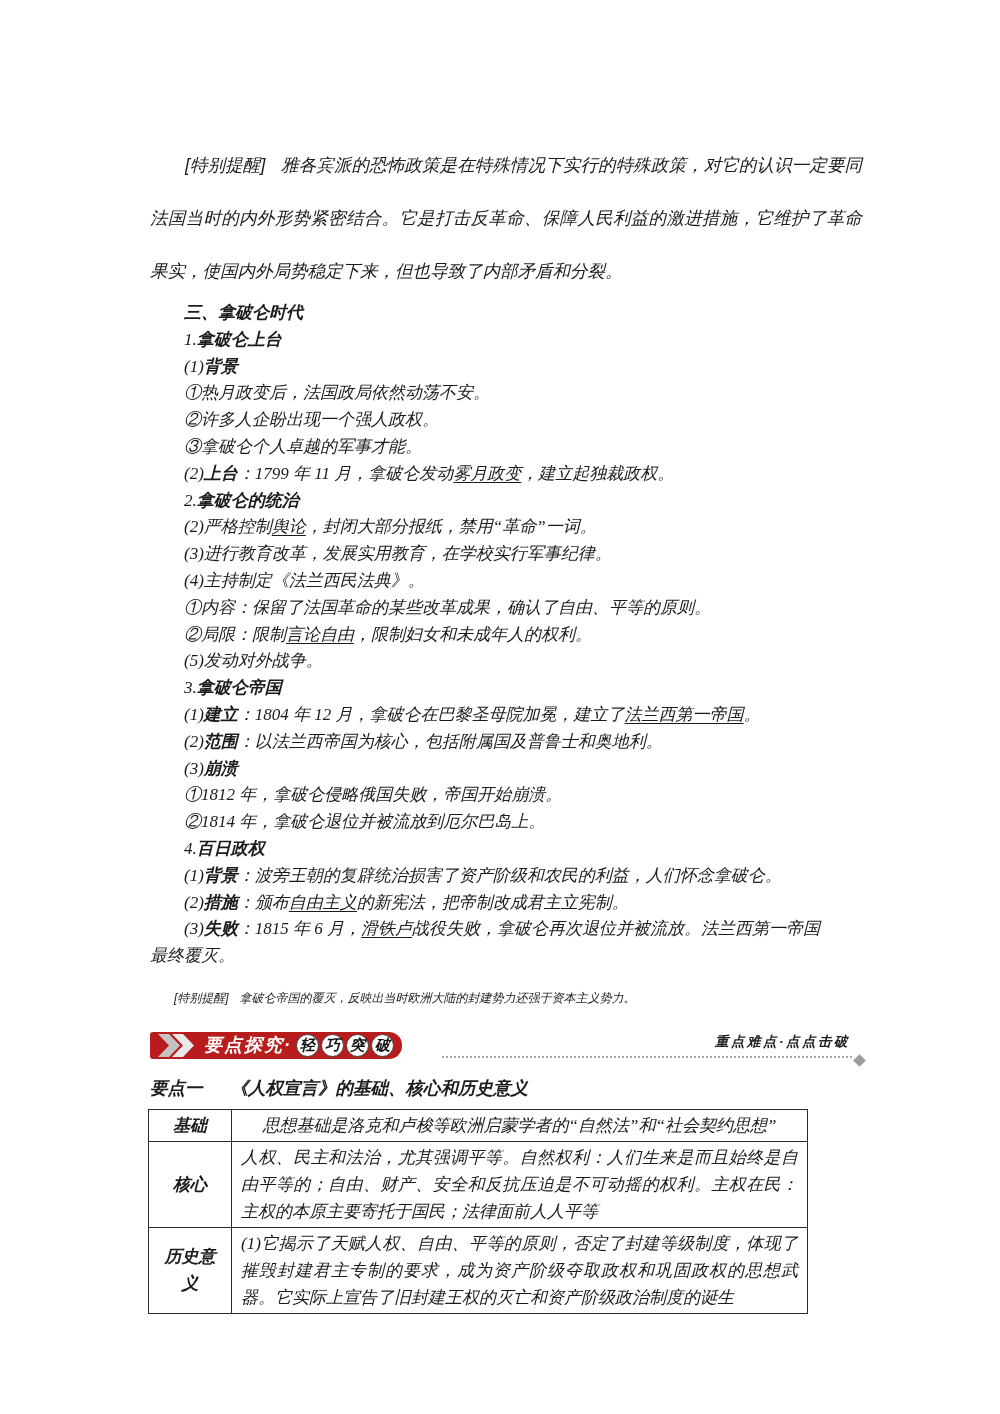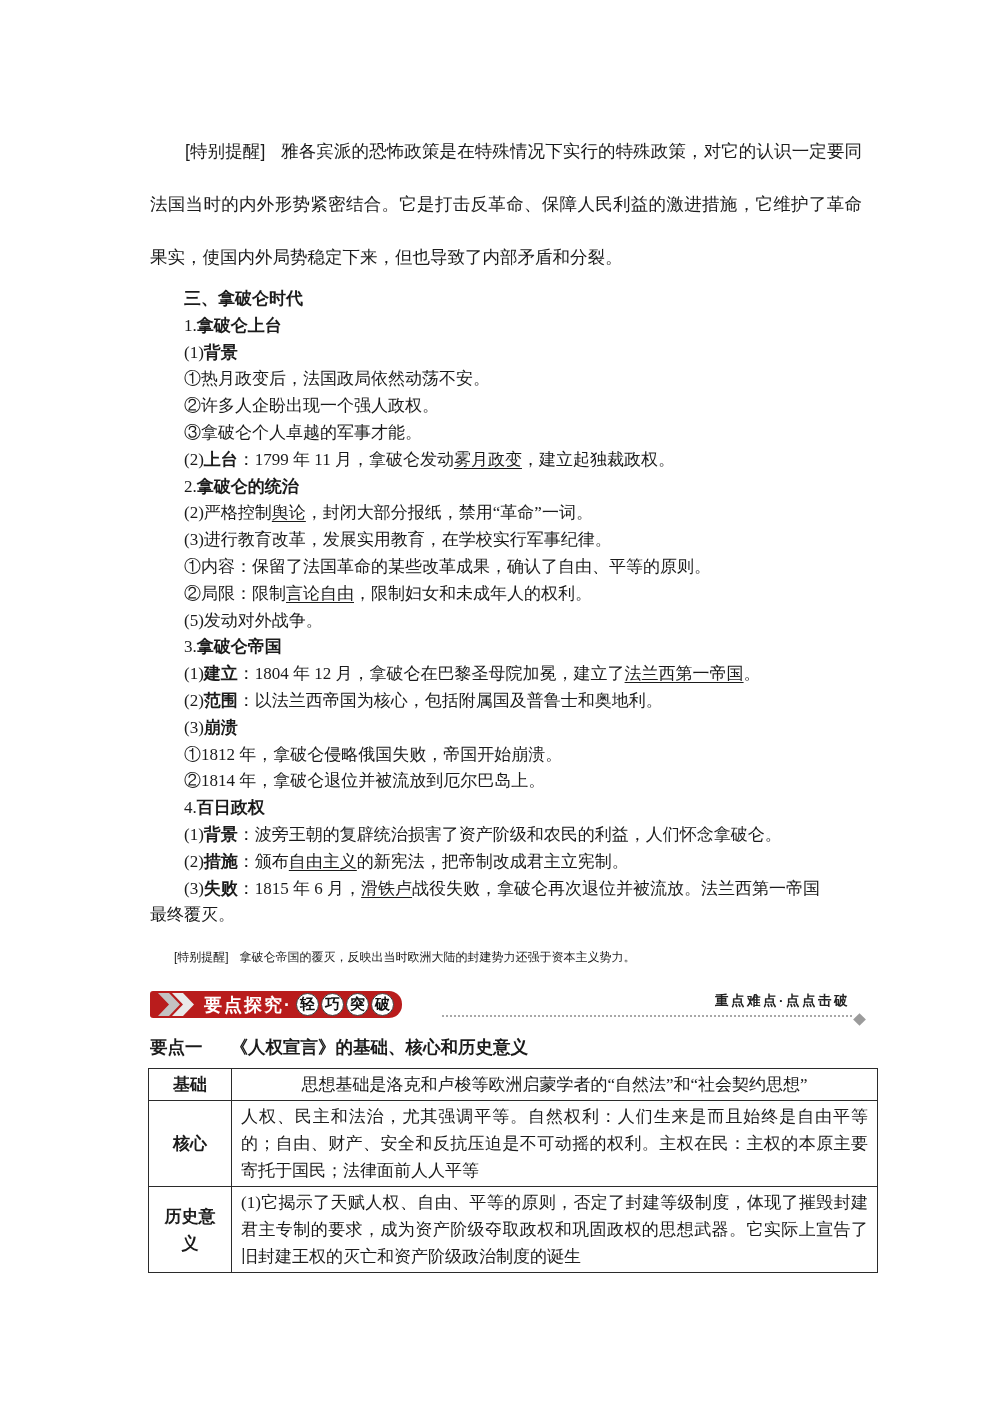--- a/index.html
+++ b/index.html
@@ -1,20 +1,20 @@
 <!DOCTYPE html>
 <html lang="zh"><head>
 <meta charset="utf-8">
 <style>
   html,body{margin:0;padding:0;}
   body{
     width:1000px;height:1414px;background:#ffffff;color:#1b1b1b;
     font-family:"Liberation Serif",serif;position:relative;overflow:hidden;
   }
-  .page{position:absolute;left:150px;top:125px;width:712px;}
+  .page{position:absolute;left:150px;top:139px;width:712px;font-style:italic;}
 
   
   .reminder{font-family:"Liberation Sans",sans-serif;}
   .reminder-1{font-size:17.5px;line-height:53px;text-align:justify;text-indent:2em;margin:0;}
   .reminder .rlabel{margin-right:0.9em;}
   .reminder-2{font-size:12px;line-height:27px;text-indent:2em;margin:15px 0 0 0;white-space:nowrap;}
 
   
   .outline{margin-top:2px;}
   .outline p{margin:0;font-size:17px;line-height:26.8px;}
@@ -49,21 +49,21 @@
   }
   .diamond{position:absolute;right:-2px;bottom:-3px;width:9px;height:9px;background:#9b9b9b;transform:rotate(45deg);}
 
   
   .section-heading{
     margin-top:14px;font-family:"Liberation Sans",sans-serif;font-weight:bold;font-size:17.5px;
   }
   .section-heading .slabel{margin-right:1.6em;text-align:right;}
 
   
-  table.kv{border-collapse:collapse;width:730px;margin:9px 0 0 -2px;table-layout:fixed;}
+  table.kv{border-collapse:collapse;width:660px;margin:9px 0 0 -2px;table-layout:fixed;}
   table.kv td{border:1.6px solid #2b2b2b;font-size:17px;line-height:27px;padding:2px 9px;vertical-align:middle;}
   td.hdr{
     width:64px;text-align:center;font-family:"Liberation Sans",sans-serif;font-weight:bold;
     padding:2px 4px;
   }
   td.val{text-align:justify;}
   tr.r1 td.val{text-align:center;}
 </style>
 </head>
 <body>
@@ -76,20 +76,21 @@
       <p class="indent"><span class="bold">三、拿破仑时代</span></p>
       <p class="indent"><span>1.</span><span class="bold">拿破仑上台</span></p>
       <p class="indent"><span>(1)</span><span class="bold">背景</span></p>
       <p class="indent"><span>①热月政变后，法国政局依然动荡不安。</span></p>
       <p class="indent"><span>②许多人企盼出现一个强人政权。</span></p>
       <p class="indent"><span>③拿破仑个人卓越的军事才能。</span></p>
       <p class="indent"><span>(2)</span><span class="bold">上台</span><span>：1799 年 11 月，拿破仑发动</span><span class="ul">雾月政变</span><span>，建立起独裁政权。</span></p>
       <p class="indent"><span>2.</span><span class="bold">拿破仑的统治</span></p>
       <p class="indent"><span>(2)严格控制</span><span class="ul">舆论</span><span>，封闭大部分报纸，禁用“革命”一词。</span></p>
       <p class="indent"><span>(3)进行教育改革，发展实用教育，在学校实行军事纪律。</span></p>
+      <p class="indent"><span>(4)主持制定《法兰西民法典》。</span></p>
       <p class="indent"><span>①内容：保留了法国革命的某些改革成果，确认了自由、平等的原则。</span></p>
       <p class="indent"><span>②局限：限制</span><span class="ul">言论自由</span><span>，限制妇女和未成年人的权利。</span></p>
       <p class="indent"><span>(5)发动对外战争。</span></p>
       <p class="indent"><span>3.</span><span class="bold">拿破仑帝国</span></p>
       <p class="indent"><span>(1)</span><span class="bold">建立</span><span>：1804 年 12 月，拿破仑在巴黎圣母院加冕，建立了</span><span class="ul">法兰西第一帝国</span><span>。</span></p>
       <p class="indent"><span>(2)</span><span class="bold">范围</span><span>：以法兰西帝国为核心，包括附属国及普鲁士和奥地利。</span></p>
       <p class="indent"><span>(3)</span><span class="bold">崩溃</span></p>
       <p class="indent"><span>①1812 年，拿破仑侵略俄国失败，帝国开始崩溃。</span></p>
       <p class="indent"><span>②1814 年，拿破仑退位并被流放到厄尔巴岛上。</span></p>
       <p class="indent"><span>4.</span><span class="bold">百日政权</span></p>

